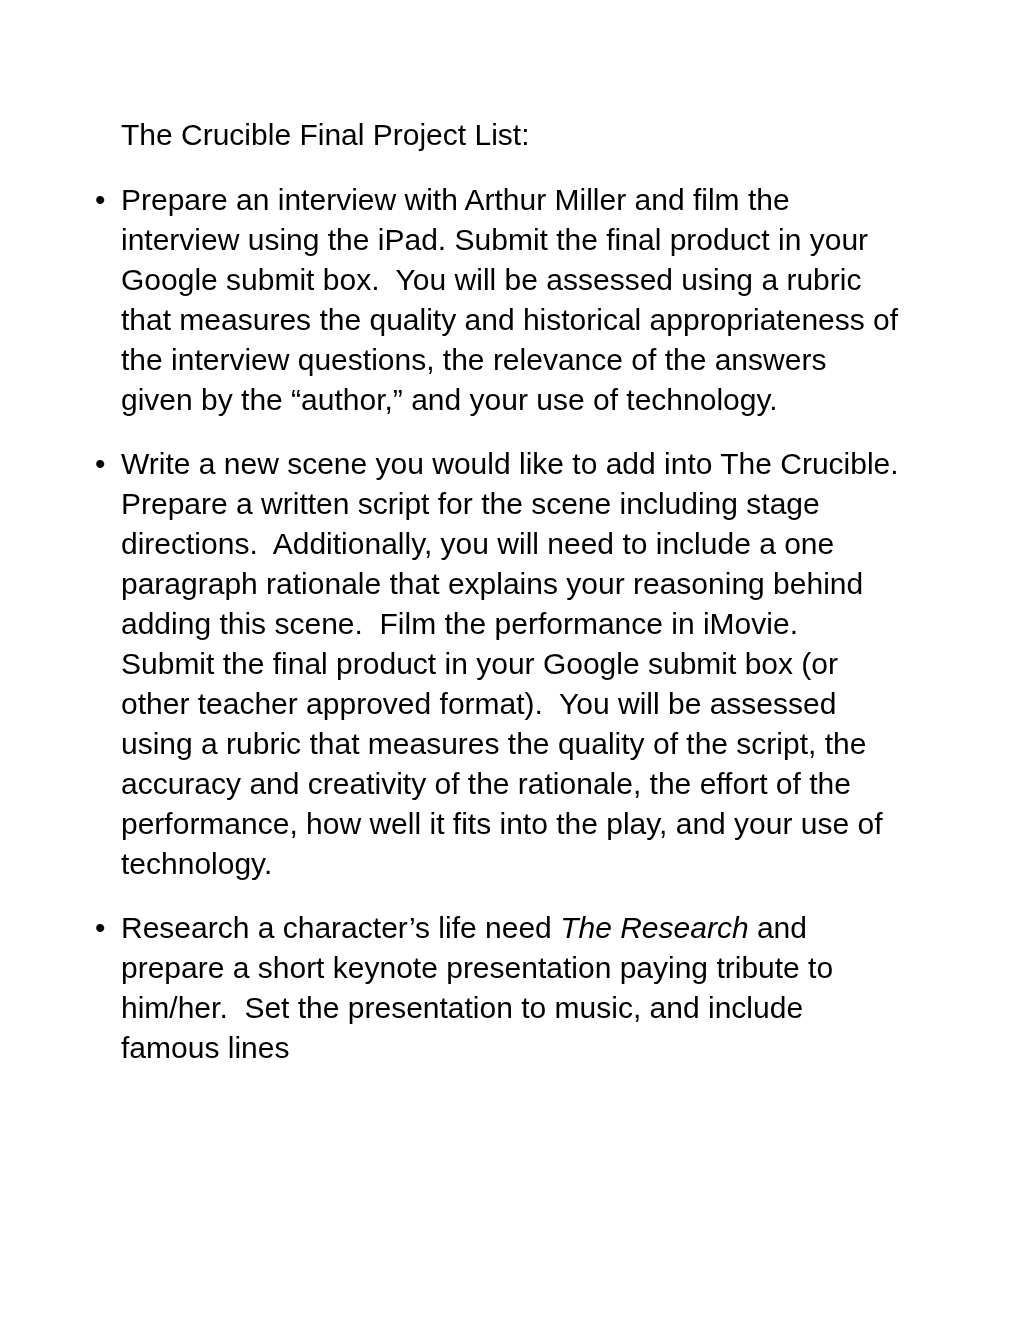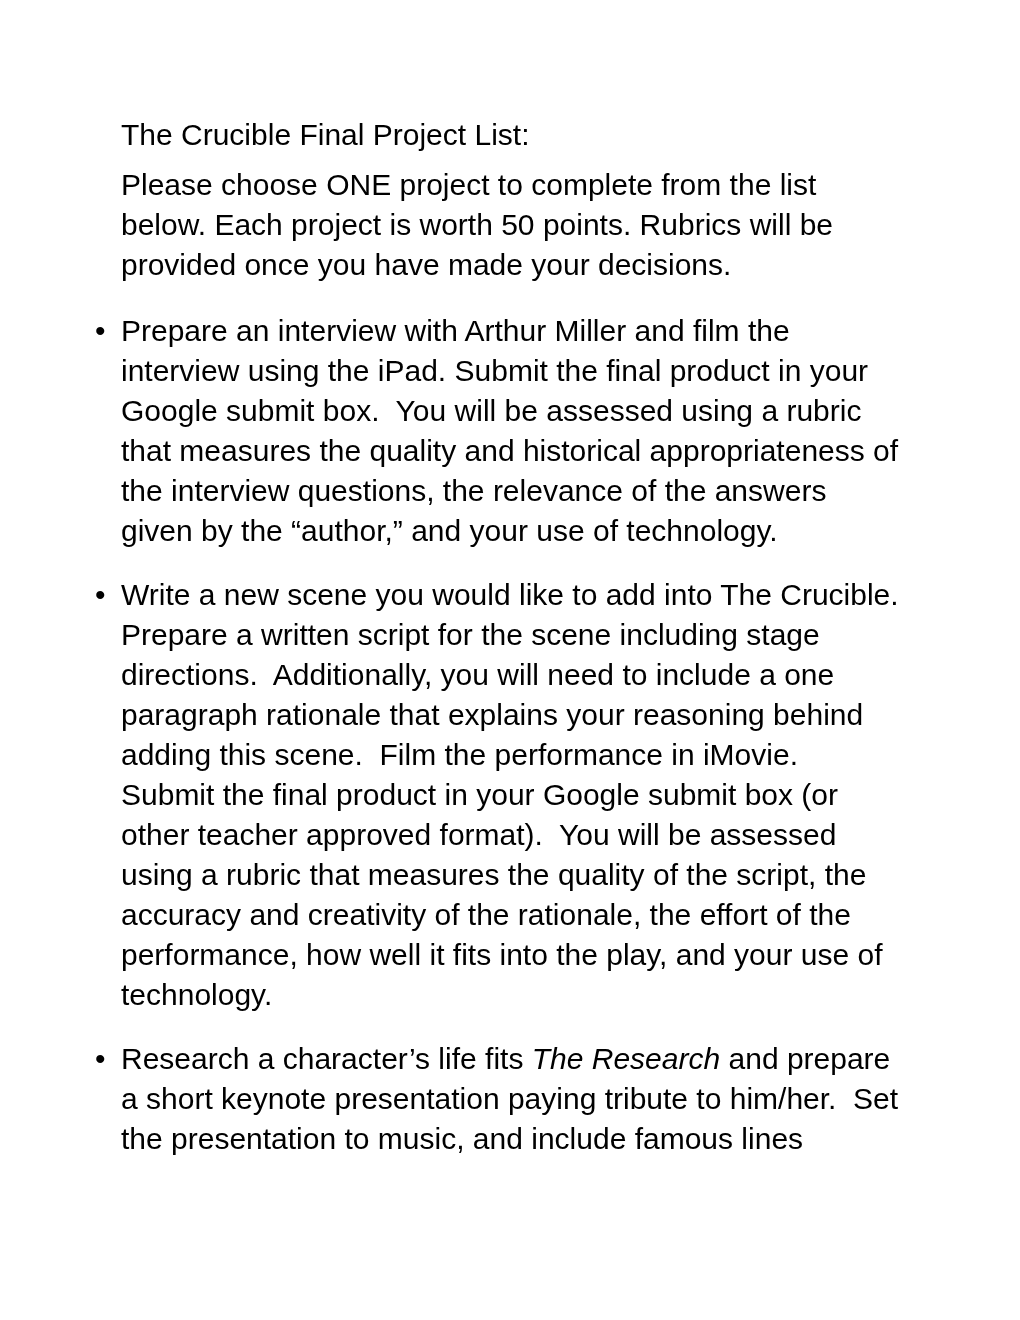--- a/index.html
+++ b/index.html
@@ -15,21 +15,21 @@
     padding: 115px 0 0 121px;
     font-family: "Liberation Sans", "DejaVu Sans", sans-serif;
     font-size: 30px;
     line-height: 40px;
     color: #000000;
   }
   .doc-title {
     font-size: 30px;
     font-weight: normal;
     line-height: 40px;
-    margin-bottom: 10px;
+    margin-bottom: 25px;
     white-space: pre-wrap;
   }
   .intro {
     width: 782px;
     margin-bottom: 26px;
     white-space: pre-wrap;
   }
   ul.project-list {
     list-style: none;
     width: 782px;
@@ -46,19 +46,18 @@
     line-height: 40px;
     white-space: normal;
   }
   i { font-style: italic; }
 </style>
 </head>
 <body>
 
 <div class="page">
   <h1 class="doc-title">The Crucible Final Project List:</h1>
-  <p class="intro">Please choose ONE project to complete from the list below. Each project is worth 50 points. Rubrics will be provided once you have made your decisions.</p>
   <ul class="project-list">
     <li><span class="dot">•</span><span>Prepare an interview with Arthur Miller and film the interview using the iPad. Submit the final product in your Google submit box.  You will be assessed using a rubric that measures the quality and historical appropriateness of the interview questions, the relevance of the answers given by the “author,” and your use of technology.</span></li>
     <li><span class="dot">•</span><span>Write a new scene you would like to add into The Crucible. Prepare a written script for the scene including stage directions.  Additionally, you will need to include a one paragraph rationale that explains your reasoning behind adding this scene.  Film the performance in iMovie.  Submit the final product in your Google submit box (or other teacher approved format).  You will be assessed using a rubric that measures the quality of the script, the accuracy and creativity of the rationale, the effort of the performance, how well it fits into the play, and your use of technology.</span></li>
-    <li><span class="dot">•</span><span><span>Research a character’s life fits </span><i>The Research</i><span> and prepare a short keynote presentation paying tribute to him/her.  Set the presentation to music, and include famous lines</span></span></li>
+    <li><span class="dot">•</span><span><span>Research a character’s life need </span><i>The Research</i><span> and prepare a short keynote presentation paying tribute to him/her.  Set the presentation to music, and include famous lines</span></span></li>
   </ul>
 </div>
 
 </body></html>

